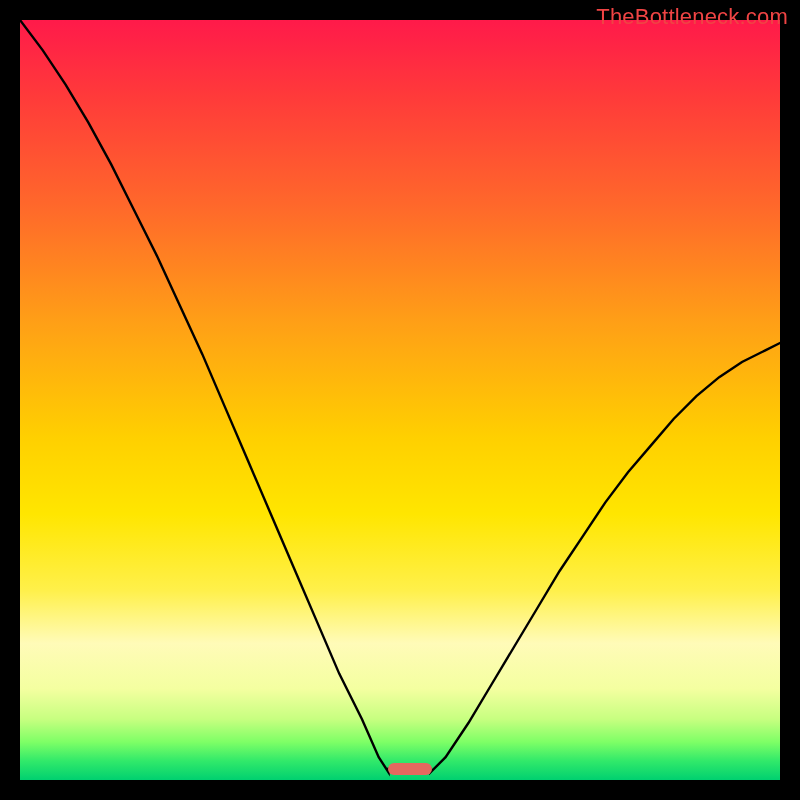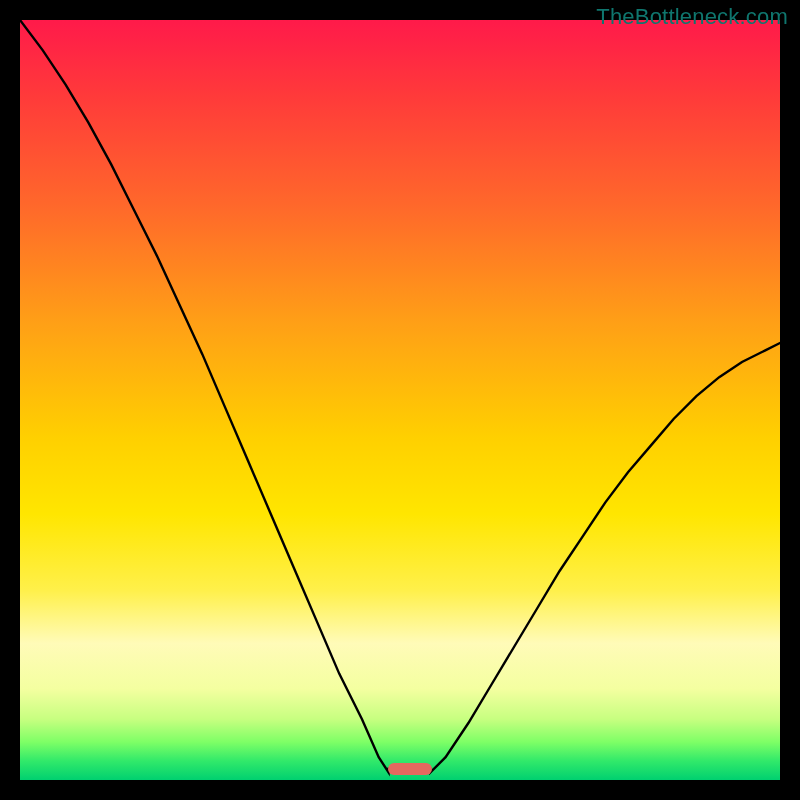--- a/index.html
+++ b/index.html
@@ -44,21 +44,21 @@
       #c7ff80 92%,
       #7eff66 95%,
       #31e96a 97.5%,
       #00d070 100%
     );
   }
   .watermark {
     position: absolute;
     top: 4px;
     right: 12px;
-    color: #0f766e;
+    color: #ef4444;
     font-size: 22px;
     font-weight: 500;
     letter-spacing: 0.2px;
     user-select: none;
   }
   .marker {
     position: absolute;
     width: 44px;
     height: 12px;
     background: #e4695f;

